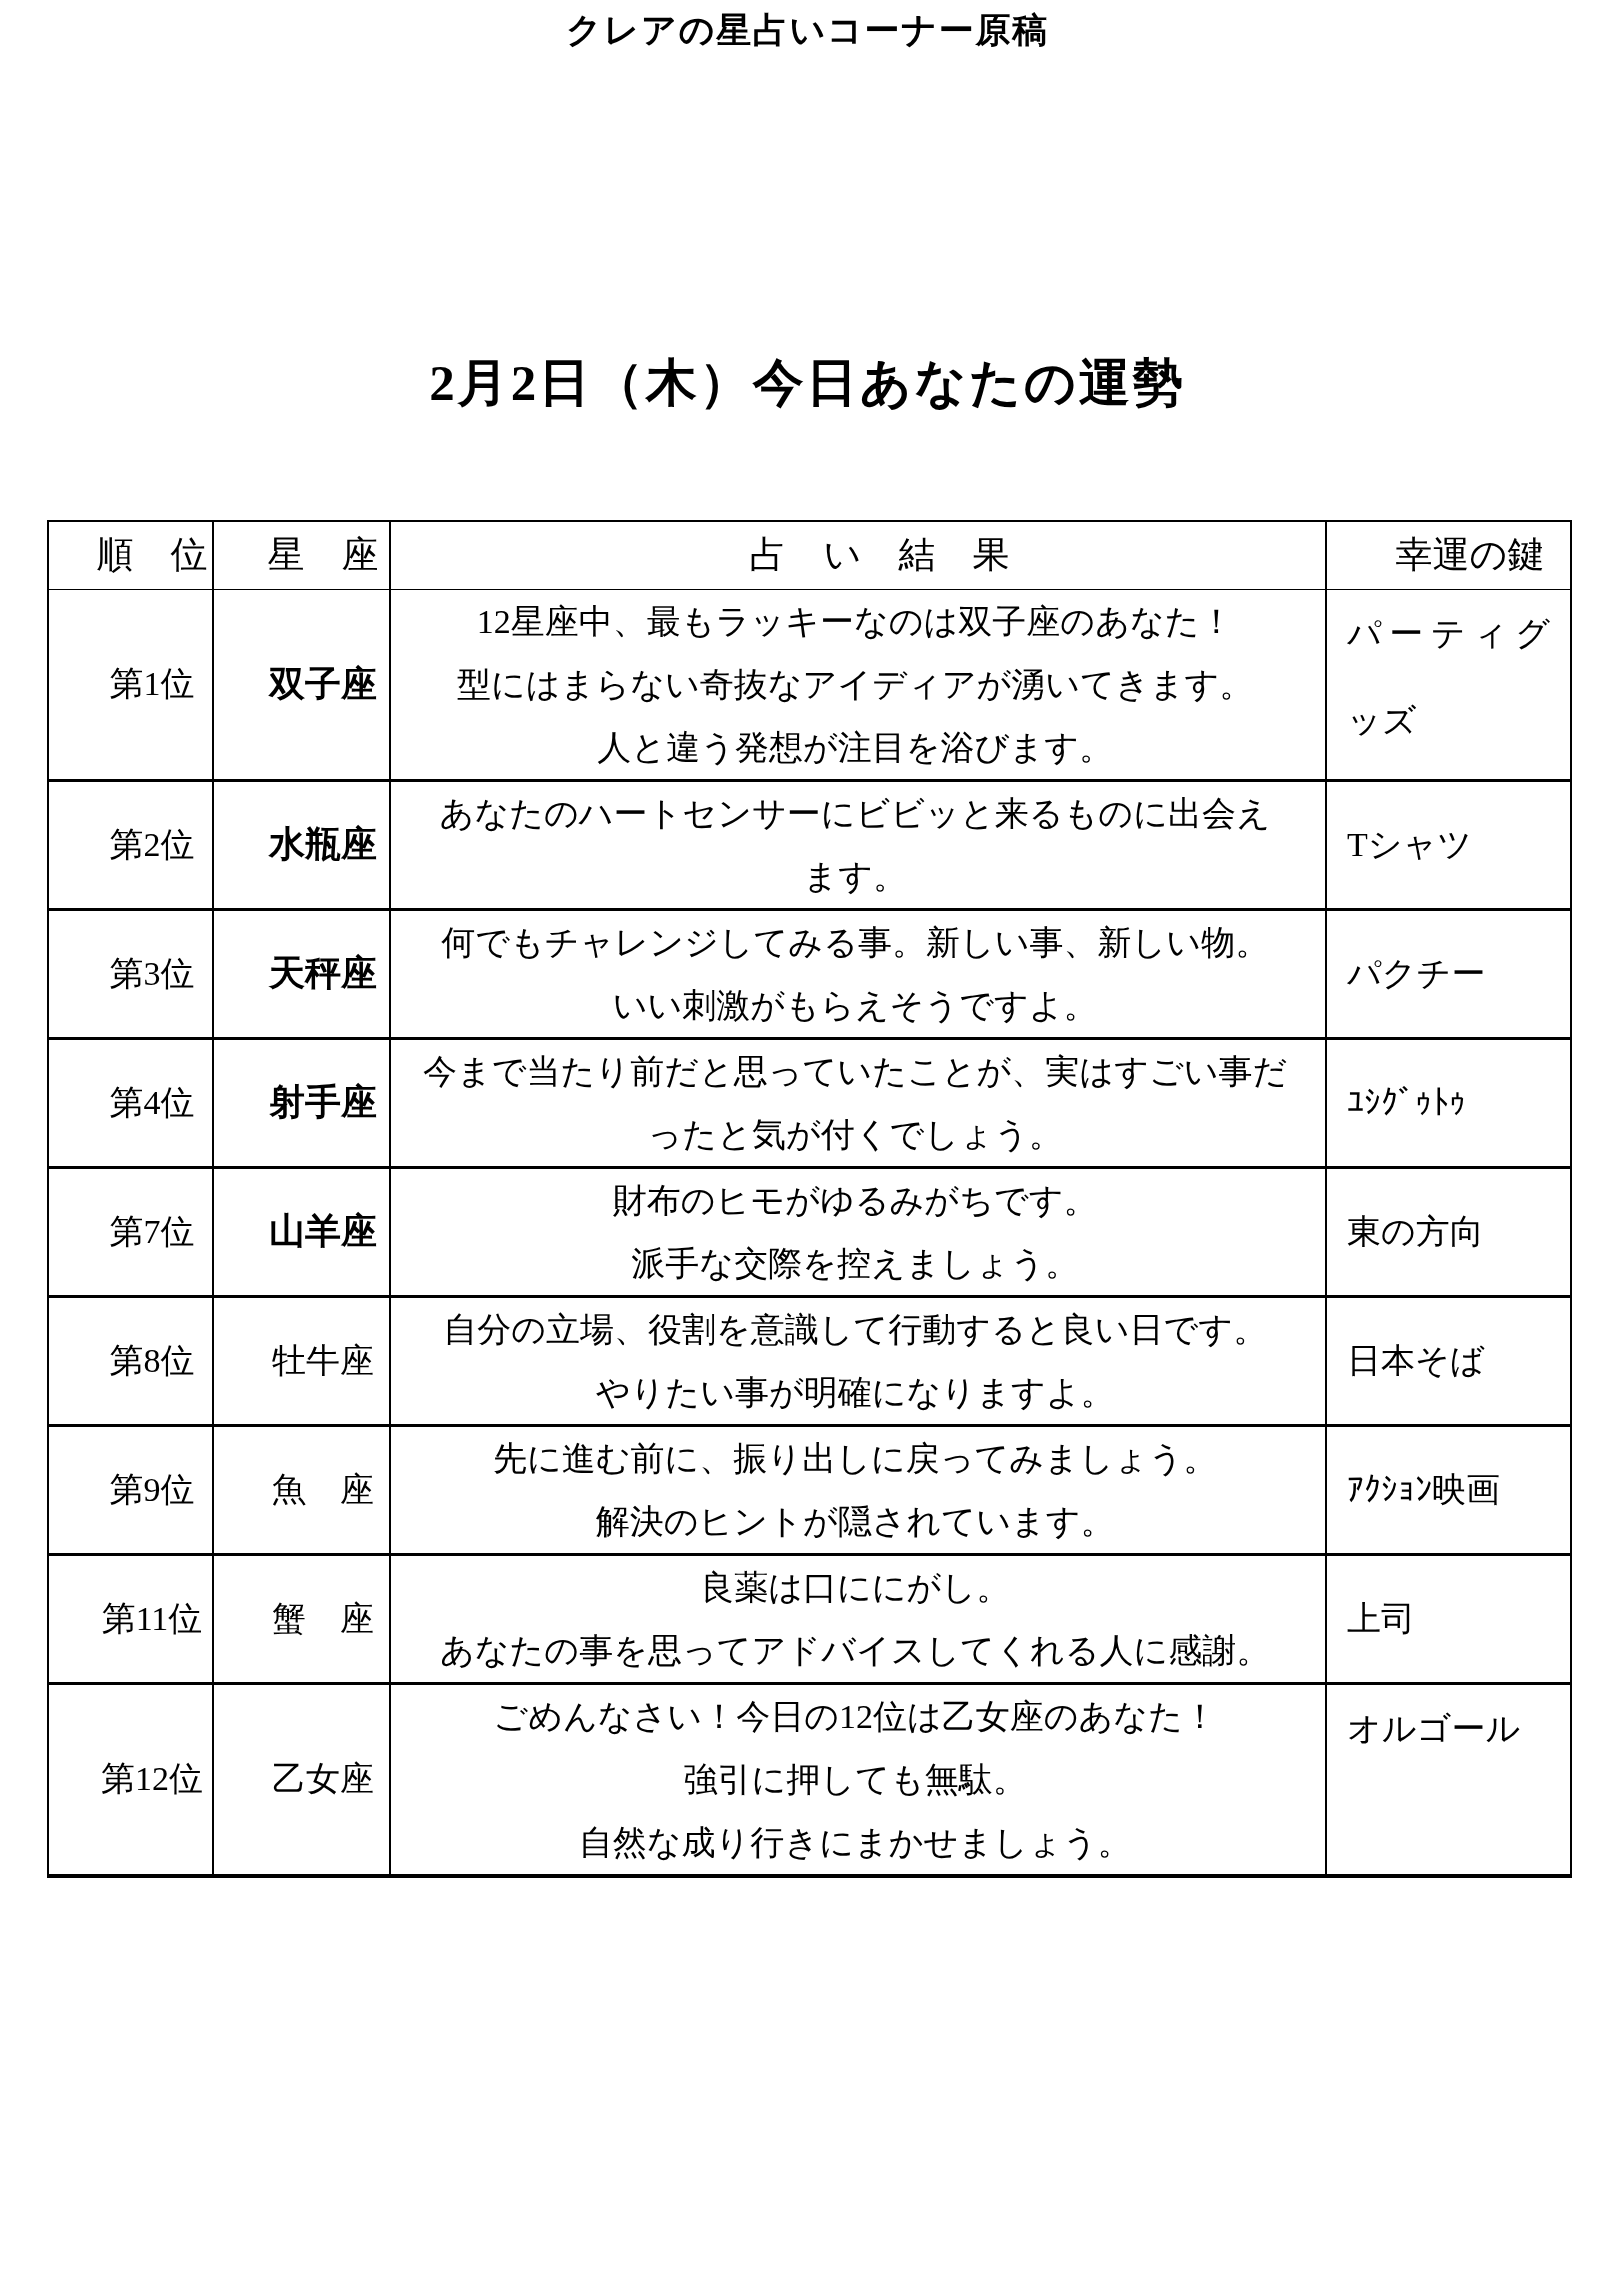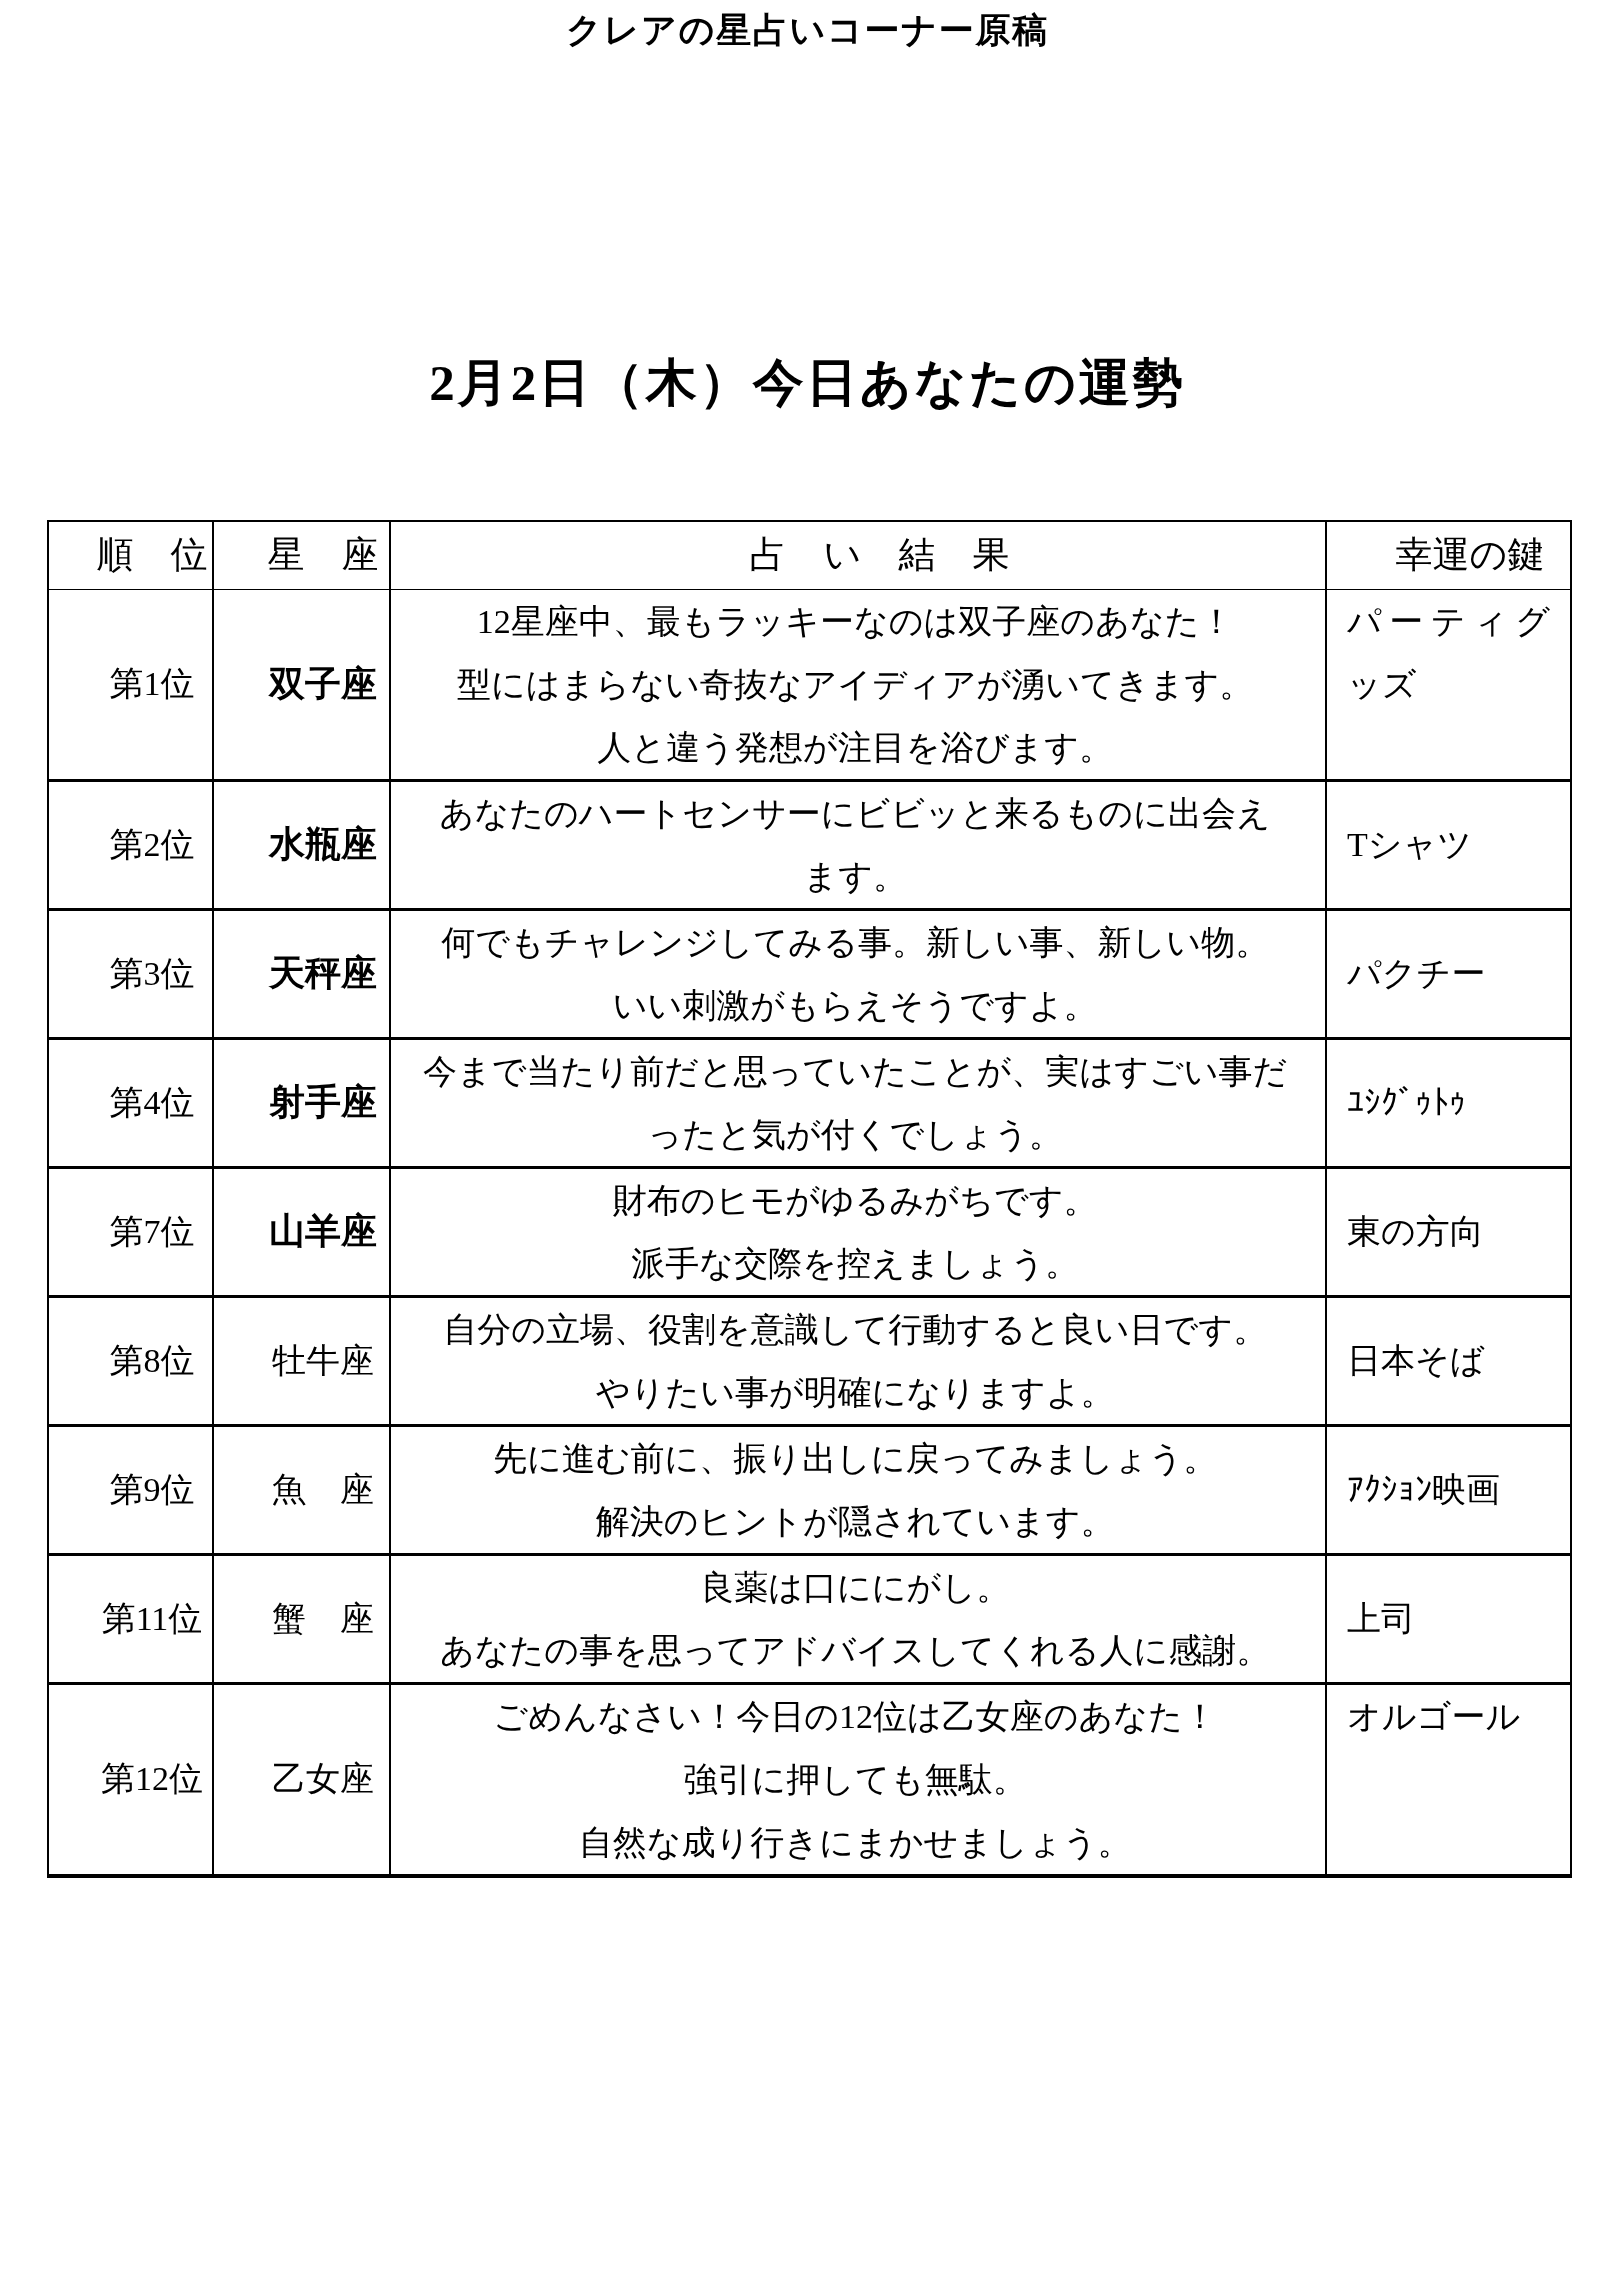--- a/index.html
+++ b/index.html
@@ -68,21 +68,21 @@
   td.fortune{
     text-align:center;
     font-size:34px;
     line-height:63px;
     padding:0 20px 0 14.3px;
     white-space:pre-line;
   }
   td.lucky{
     text-align:justify;
     font-size:34px;
-    line-height:63px;
+    line-height:87px;
     padding:0 20px;
   }
   tr.lines-3 td.lucky{vertical-align:top;}
 </style>
 </head>
 <body>
 
 <div class="header-note">クレアの星占いコーナー原稿</div>
 
 <h1 class="page-title">2月2日（木）今日あなたの運勢</h1>

